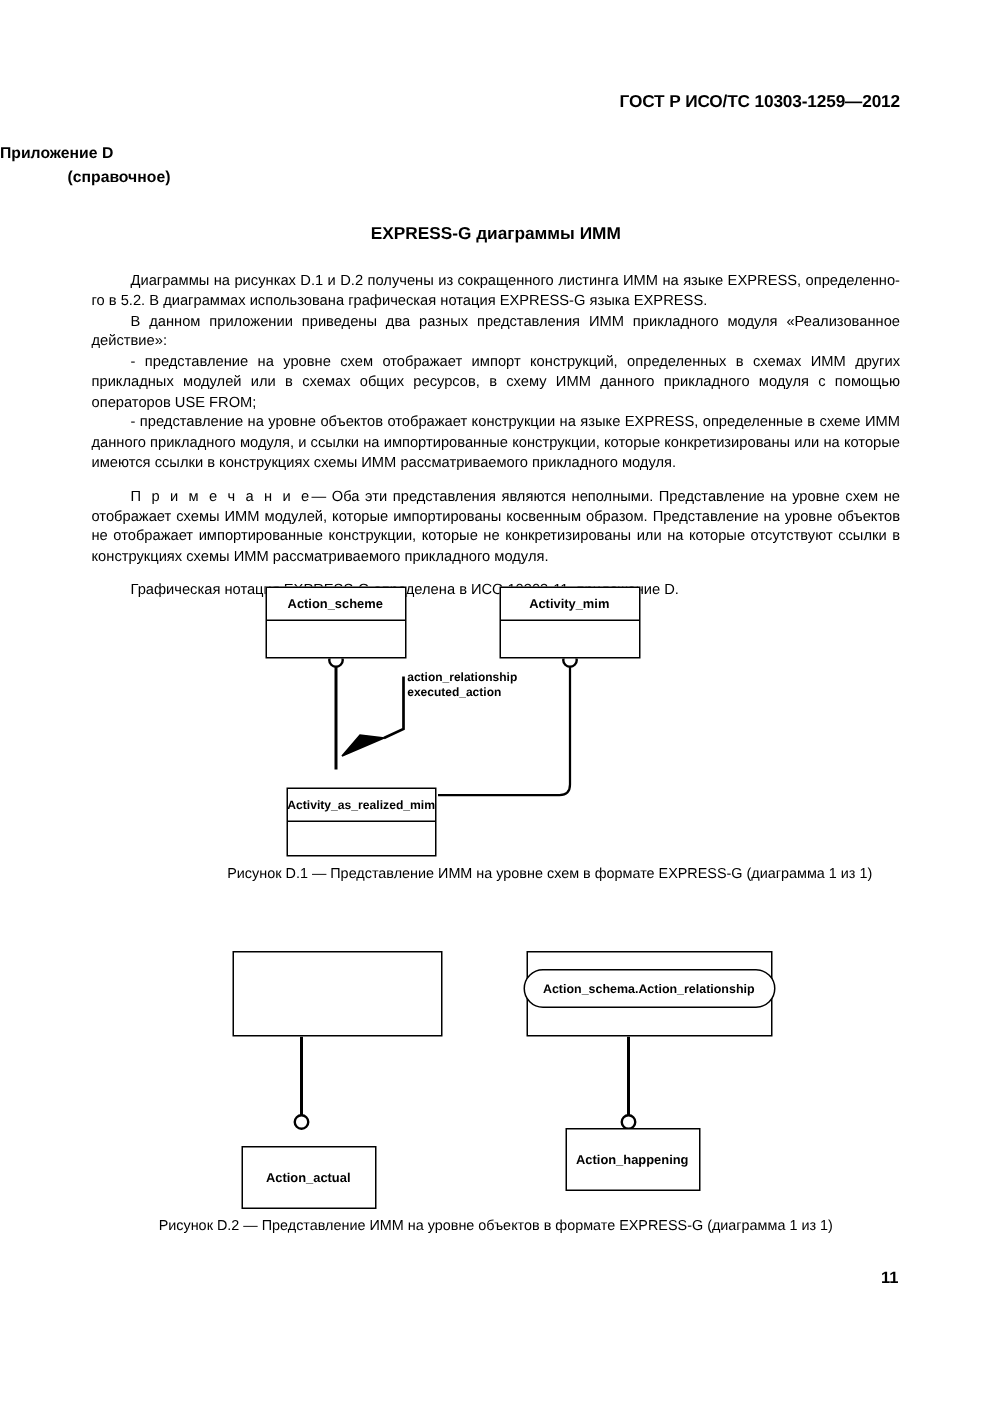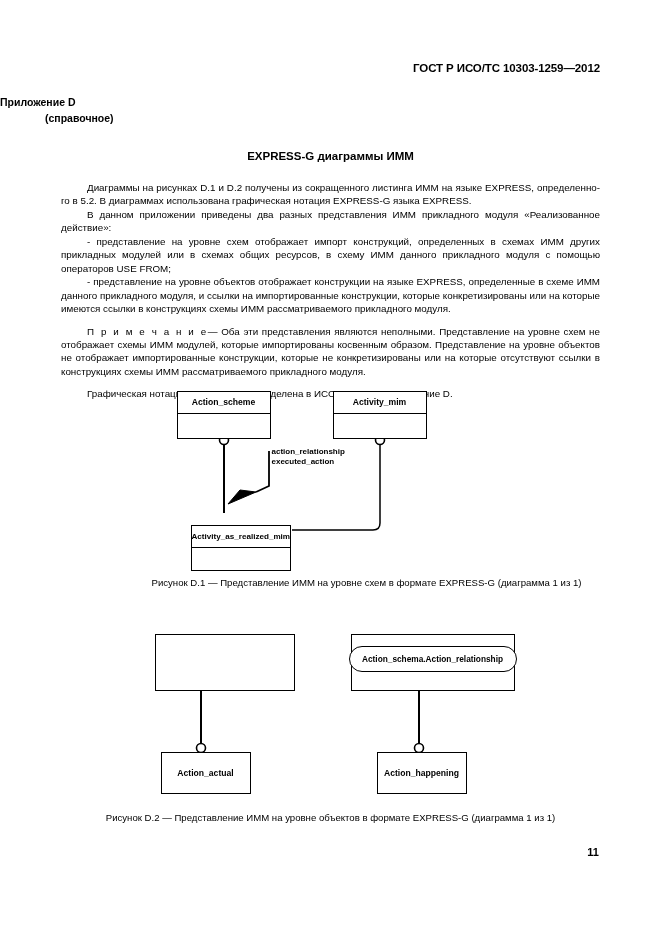--- a/index.html
+++ b/index.html
@@ -253,21 +253,21 @@
         <line x1="70" y1="59" x2="70" y2="112" stroke="#000" stroke-width="2"></line>
         <circle cx="70" cy="116" r="4.5" fill="#fff" stroke="#000" stroke-width="1.6"></circle>
 
         <line x1="288" y1="59" x2="288" y2="112" stroke="#000" stroke-width="2"></line>
         <circle cx="288" cy="116" r="4.5" fill="#fff" stroke="#000" stroke-width="1.6"></circle>
       </svg>
 
       <div class="eg-outer" style="left:24px; top:2px; width:140px; height:57px;">
       </div>
 
-      <div class="eg-plain" style="left:30px; top:120px; width:90px; height:42px;">Action_actual</div>
+      <div class="eg-plain" style="left:30px; top:132px; width:90px; height:42px;">Action_actual</div>
 
       <div class="eg-outer" style="left:220px; top:2px; width:164px; height:57px;">
       </div>
       <div class="eg-oval" style="left:218px; top:14px; width:168px; height:26px;">Action_schema.Action_relationship</div>
 
       <div class="eg-plain" style="left:246px; top:120px; width:90px; height:42px;">Action_happening</div>
 
     </div>
 
     <div class="caption">Рисунок D.2 — Представление ИММ на уровне объектов в формате EXPRESS-G (диаграмма 1 из 1)</div>

